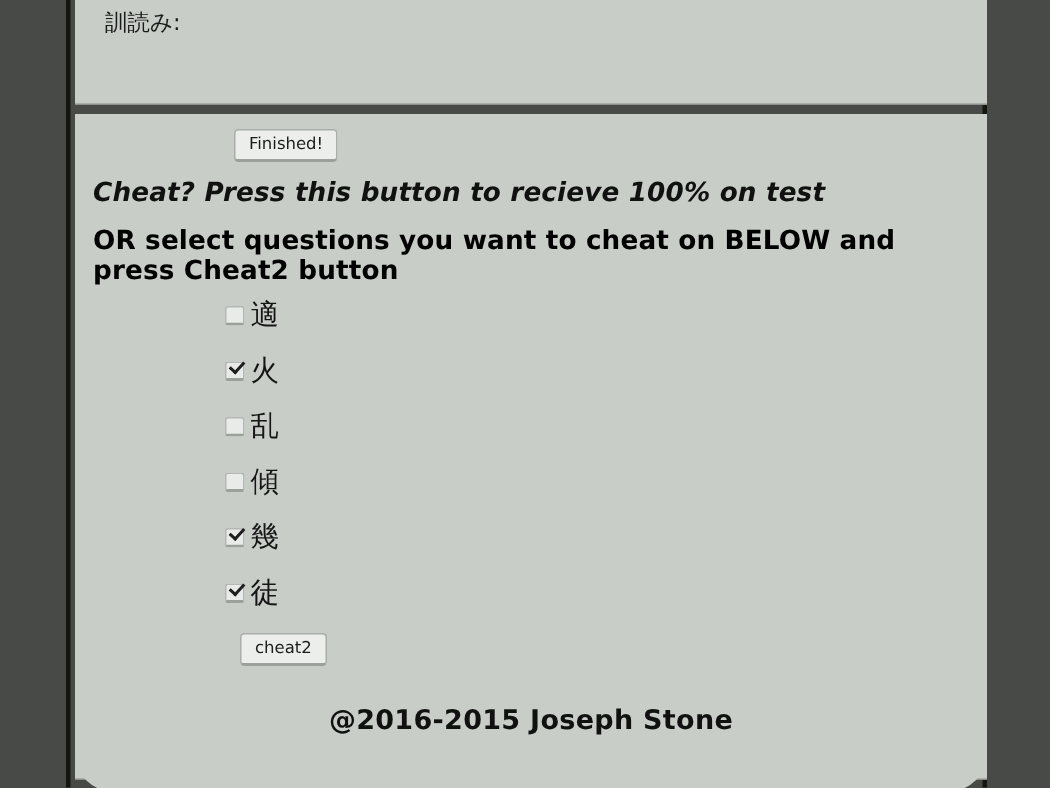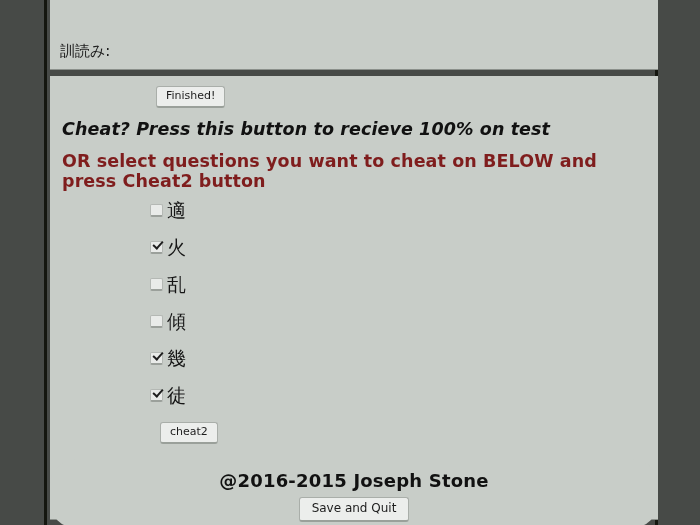--- a/index.html
+++ b/index.html
@@ -34,24 +34,23 @@
     position: absolute;
     left: 3px;
     top: 0;
     width: 608px;
     height: 70px;
     border-bottom: 1px solid #8b908b;
   }
   .reading-label {
     font-size: 15px;
     color: #1a1a1a;
-    padding: 6px 0 0 10px;
+    padding: 6px 0 0 20px;
     line-height: 1.2;
     white-space: pre;
-    margin-top: 36px;
   }
   
   .main-panel {
     position: absolute;
     left: 3px;
     top: 76px;
     width: 608px;
     height: 444px;
     border-bottom: 1px solid #8b908b;
   }
@@ -81,21 +80,21 @@
     letter-spacing: 0.1px;
     font-style: italic;
   }
   .cheat-row {
     padding: 4px 0 0 0;
     padding-left: 96px;
   }
   .headline2 {
     font-size: 17.5px;
     font-weight: bold;
-    color: #7f1d1d;
+    color: #000000;
     padding: 11px 14px 0 12px;
     line-height: 1.18;
     letter-spacing: 0.1px;
   }
   .qlist {
     margin: 0;
     padding: 0 0 0 100px;
     list-style: none;
   }
   .qitem {
@@ -211,18 +210,15 @@
     </ul>
 
     <div class="cheat2-row">
       <button class="btn">cheat2</button>
     </div>
 
   </div>
 
   <div class="panel footer-panel">
     <div class="copyright">@2016-2015 Joseph Stone</div>
-    <div class="save-row">
-      <button class="btn btn-save">Save and Quit</button>
-    </div>
   </div>
 
 </div>
 
 </body></html>

